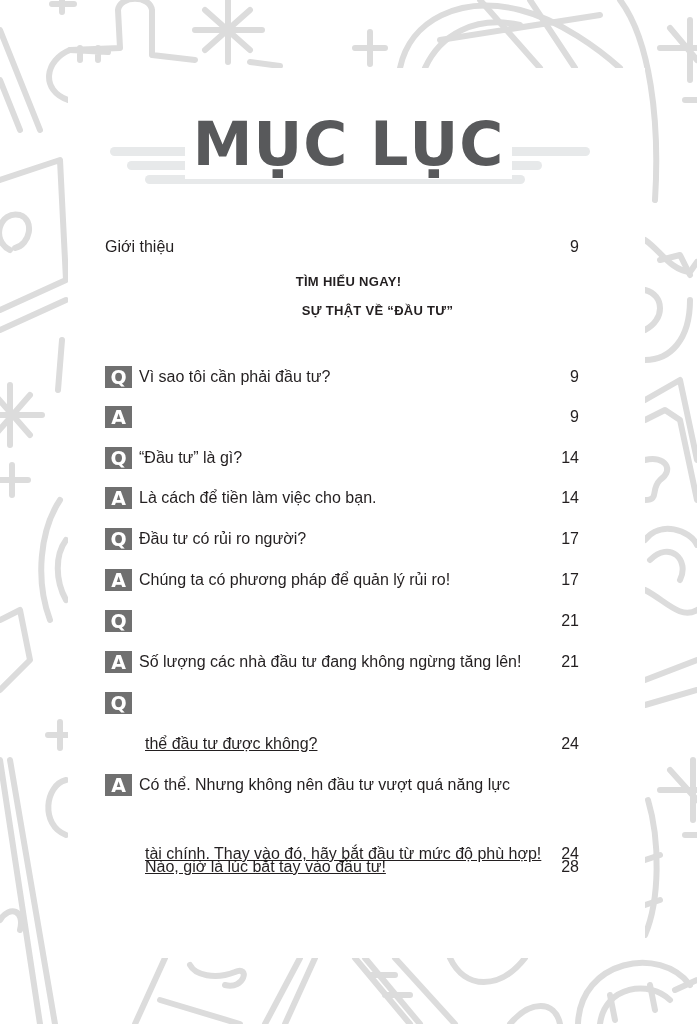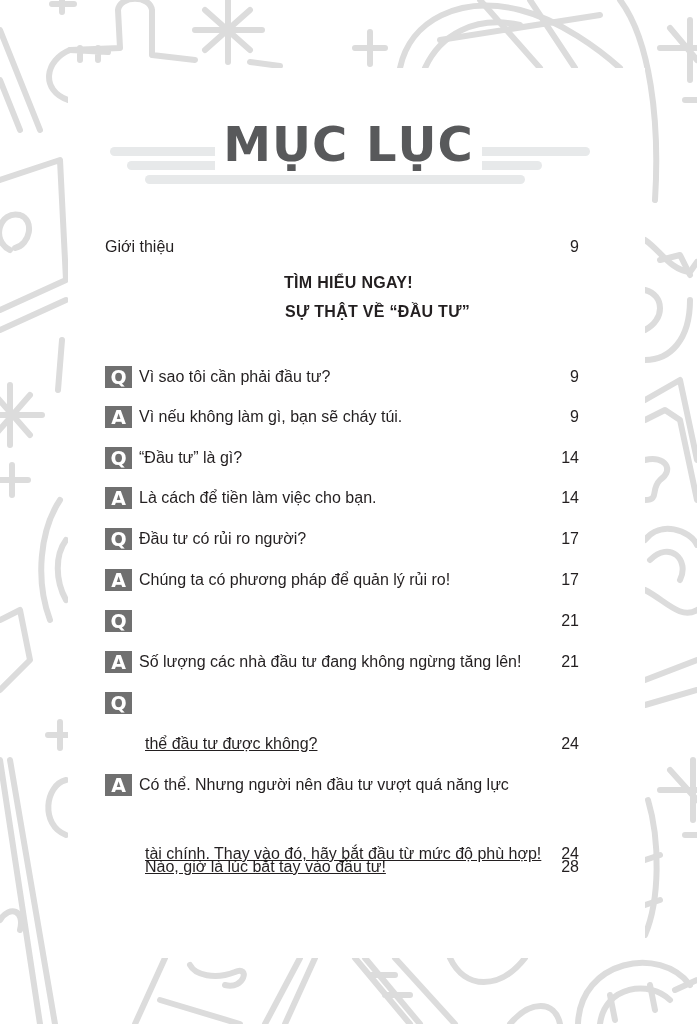--- a/index.html
+++ b/index.html
@@ -15,39 +15,39 @@
     }
     .panel {
       position: absolute; left: 68px; top: 68px; width: 577px; height: 890px;
       background: #ffffff;
     }
     .title-wrap { position: absolute; left: 0; top: 0; width: 697px; height: 200px; }
     .stripe { position: absolute; height: 9px; border-radius: 5px; background: #e7e9ea; }
     .title {
       position: absolute; left: 0; width: 697px; top: 112px; text-align: center;
       font-family: "DejaVu Sans", "Liberation Sans", sans-serif; font-weight: bold;
-      font-size: 48px; letter-spacing: 1px; color: #58595b; line-height: 64px;
+      font-size: 60px; letter-spacing: 1px; color: #58595b; line-height: 64px;
     }
     .title span { background: #fff; padding: 0 8px; }
     .row {
       position: absolute; left: 105px; width: 474px; height: 26px;
       font-size: 16px; line-height: 26px; color: #231f20;
     }
     .row .txt { position: absolute; left: 0; top: 0; white-space: nowrap; }
     .row.qa .txt { left: 34px; }
     .row.indent .txt { left: 40px; text-decoration: underline; }
     .row .pg { position: absolute; right: 0; top: 0; }
     .badge {
       position: absolute; left: 0; top: 2px; width: 27px; height: 22px;
       background: #707070; color: #fff; font-weight: bold; font-size: 19px;
       line-height: 22px; text-align: center; font-family: "DejaVu Sans", sans-serif;
     }
     .section {
       position: absolute; left: 0; width: 697px; text-align: center;
-      font-weight: bold; font-size: 16px; color: #231f20; letter-spacing: 0.3px;
+      font-weight: bold; font-size: 13px; color: #231f20; letter-spacing: 0.3px;
     }
   </style>
 </head>
 <body>
 
 <svg class="doodles" viewBox="0 0 697 1024">
 
   <path d="M62 0 V12 M52 4 H74"></path>
   <path d="M68 100 C40 90 45 60 70 50 L120 48 L118 10 C120 -5 150 -5 152 10 L152 55 L195 60"></path>
   <path d="M70 50 L108 52 M80 48 V60 M98 48 V60"></path>
@@ -117,21 +117,20 @@
 <div class="section" style="top:274px;">TÌM HIỂU NGAY!</div>
 <div class="section" style="top:303px;padding-left:29px;">SỰ THẬT VỀ “ĐẦU TƯ”</div>
 
 <div class="row qa" style="top:364px;">
   <span class="badge">Q</span>
   <span class="txt">Vì sao tôi cần phải đầu tư?</span>
   <span class="pg">9</span>
 </div>
 <div class="row qa" style="top:404px;">
   <span class="badge">A</span>
-  <span class="txt">Vì nếu không làm gì, bạn sẽ cháy túi.</span>
   <span class="pg">9</span>
 </div>
 <div class="row qa" style="top:445px;">
   <span class="badge">Q</span>
   <span class="txt">“Đầu tư” là gì?</span>
   <span class="pg">14</span>
 </div>
 <div class="row qa" style="top:485px;">
   <span class="badge">A</span>
   <span class="txt">Là cách để tiền làm việc cho bạn.</span>
@@ -159,21 +158,21 @@
 <div class="row qa" style="top:690px;">
   <span class="badge">Q</span>
   <span class="pg"></span>
 </div>
 <div class="row indent" style="top:731px;">
   <span class="txt">thể đầu tư được không?</span>
   <span class="pg">24</span>
 </div>
 <div class="row qa" style="top:772px;">
   <span class="badge">A</span>
-  <span class="txt">Có thể. Nhưng người nên đầu tư vượt quá năng lực</span>
+  <span class="txt">Có thể. Nhưng không nên đầu tư vượt quá năng lực</span>
   <span class="pg"></span>
 </div>
 <div class="row indent" style="top:813px;margin-top:28px;">
   <span class="txt">tài chính. Thay vào đó, hãy bắt đầu từ mức độ phù hợp!</span>
   <span class="pg">24</span>
 </div>
 <div class="row indent" style="top:854px;">
   <span class="txt">Nào, giờ là lúc bắt tay vào đầu tư!</span>
   <span class="pg">28</span>
 </div>

